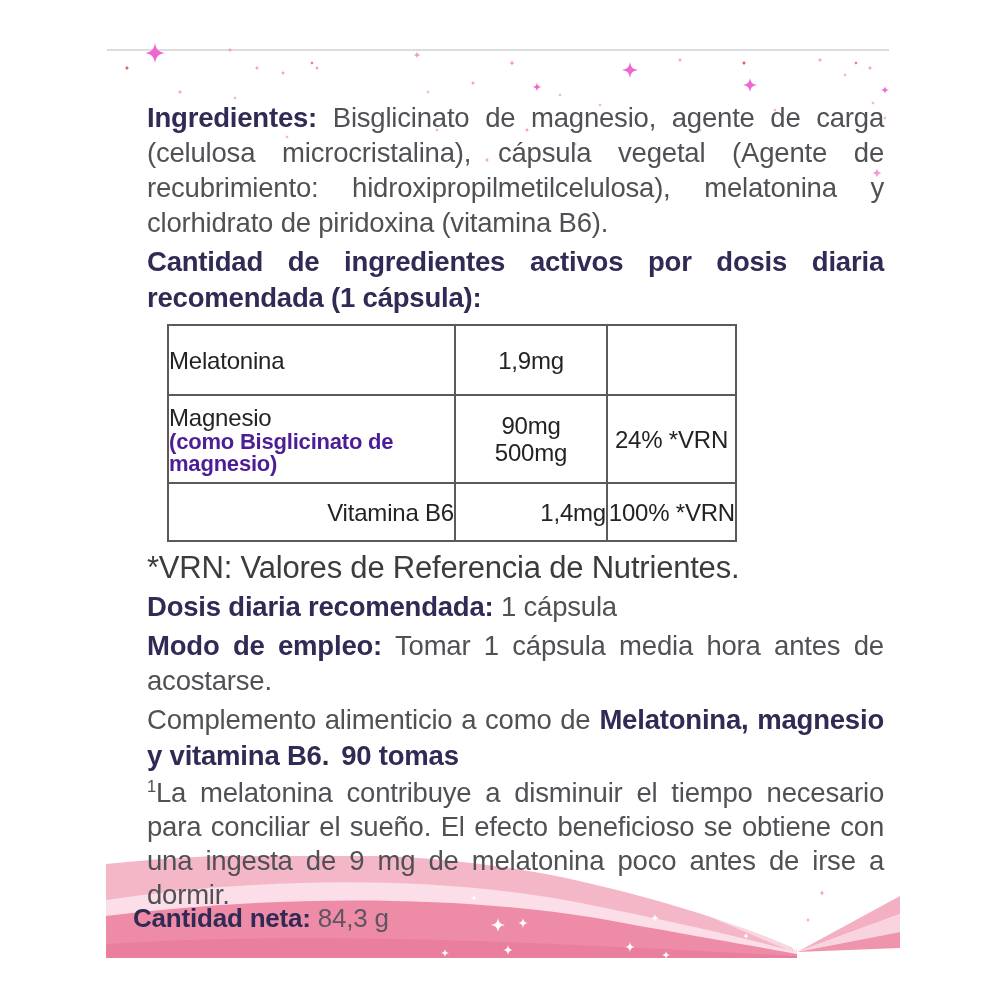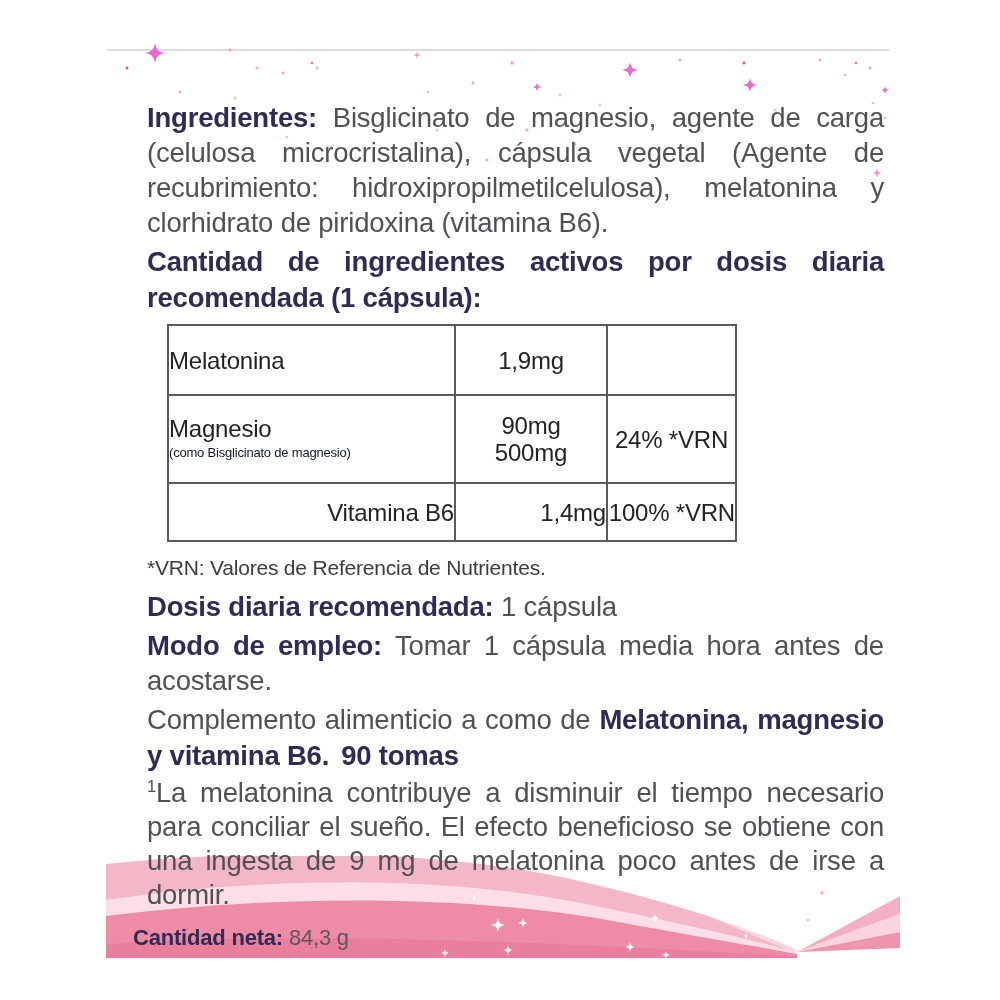--- a/index.html
+++ b/index.html
@@ -25,33 +25,33 @@
     border-collapse:collapse;margin:4px 0 12px 20px;
     color:#232323;font-size:24px;line-height:27px;text-align:left;letter-spacing:-0.2px;
   }
   table.facts td{border:2px solid #5a5a5a;padding:0;}
   td.c-name{width:285px;padding:8px 10px 8px 16px;}
   td.c-amount{width:150px;text-align:center;}
   td.c-vrn{width:127px;text-align:center;}
   .row-1 td{height:68px;margin-left:36px;}
   .row-2 td{height:86px;}
   .row-3 td{height:56px;text-align:right;}
-  .name-note{font-size:13px;line-height:22px;color:#0f172a;}
+  .name-note{font-size:22px;line-height:22px;color:#4c1d95;font-weight:bold;}
   
-  .p-vrnnote{font-size:21px;line-height:27px;color:#3c3c3c;margin-bottom:8px !important;text-align:left !important;}
+  .p-vrnnote{font-size:31px;line-height:27px;color:#3c3c3c;margin-bottom:8px !important;text-align:left !important;}
   .p-dosis{margin-bottom:4px !important;}
   .p-modo{margin-bottom:4px !important;}
   .p-compl{margin-bottom:2px !important;line-height:36px;}
   .p-compl .bold-gap{margin-left:9px;}
   .p-compl .doses-gap{margin-left:12px;}
   .p-foot{line-height:34px;}
   .p-foot sup{font-size:60%;vertical-align:super;line-height:0;}
   .net-line{
-    position:absolute;left:133px;top:921px;z-index:3;
-    font-size:22px;line-height:34px;color:#5f5560;letter-spacing:-0.2px;
+    position:absolute;left:133px;top:901px;z-index:3;
+    font-size:26px;line-height:34px;color:#5f5560;letter-spacing:-0.2px;
   }
 </style>
 </head>
 <body>
 
 <div class="canvas">
 
   <svg class="decor-top" viewBox="0 0 1000 1000">
     <rect x="107" y="49" width="782" height="2" fill="#dcdcdc"></rect>
     <g>

